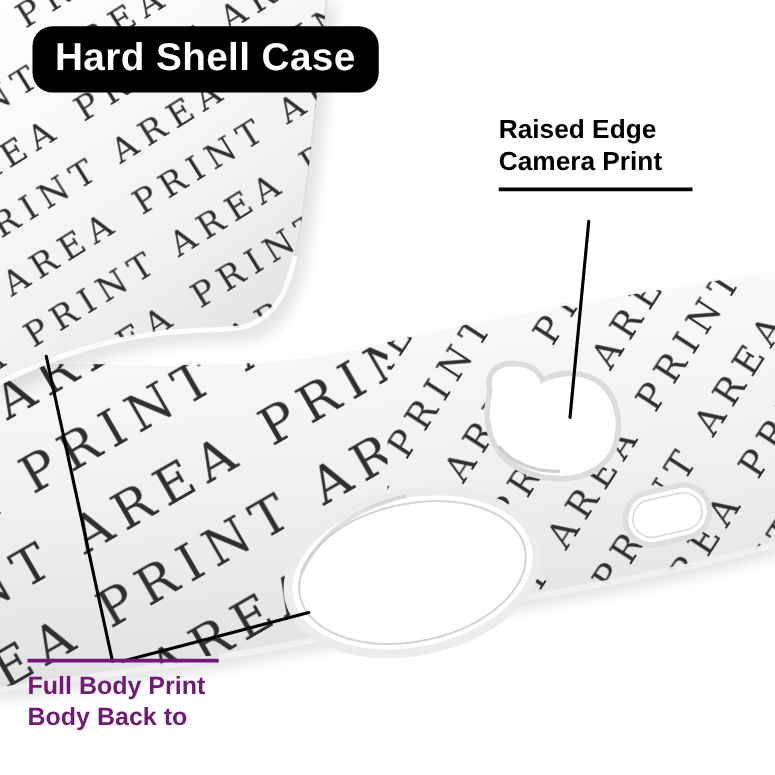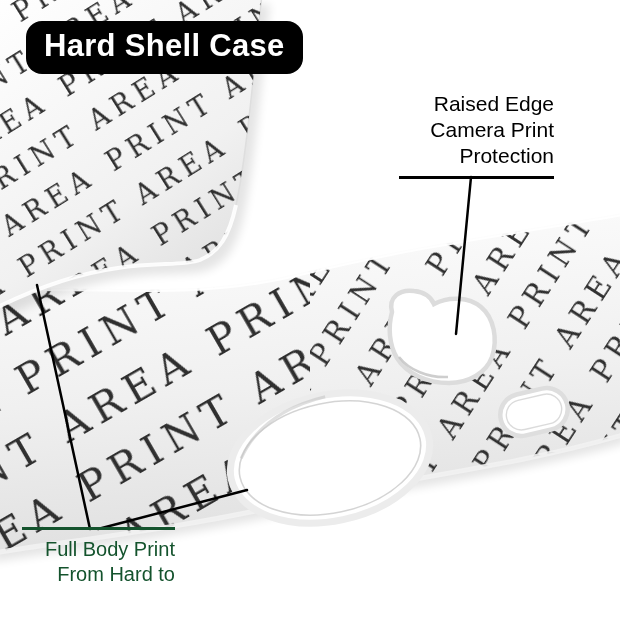--- a/index.html
+++ b/index.html
@@ -8,22 +8,22 @@
   .illustration { position:absolute; left:0; top:0; width:620px; height:620px; }
   .badge {
     position:absolute; left:26px; top:21px;
     border-radius:16px; padding:7px 18px 10px 18px;
   }
   .badge-text {
     font-weight:bold; font-size:31px; letter-spacing:0.3px;
     font-family:"Liberation Sans", sans-serif;
   }
   .callout-label {
-    position:absolute; text-align:right;
-    font-size:21px; line-height:1.24;
+    position:absolute; text-align:left;
+    font-size:21px; line-height:1.24;font-weight:bold;
   }
   .callout-label .line { display:block; }
   .label-camera {
     left:399px; top:91px; width:155px;
     padding-bottom:7px; border-bottom:3px solid currentColor;
   }
   .label-fullbody {
     left:22px; top:527px; width:153px; font-size:20px;
     padding-top:7px; border-top:3px solid currentColor;
   }
@@ -111,21 +111,20 @@
     <line x1="98" y1="529" x2="247" y2="490" stroke="#000000" stroke-width="2.5" stroke-linecap="round" style="stroke: rgb(0, 0, 0);"></line>
   </svg>
 
   <div class="badge" style="background-color: rgb(0, 0, 0);">
     <span class="badge-text" style="color: rgb(255, 255, 255);">Hard Shell Case</span>
   </div>
 
   <div class="callout-label label-camera" style="color: rgb(0, 0, 0);">
     <span class="line">Raised Edge</span>
     <span class="line">Camera Print</span>
-    <span class="line">Protection</span>
   </div>
 
-  <div class="callout-label label-fullbody" style="color: #14532d;">
+  <div class="callout-label label-fullbody" style="color: #701a75;">
     <span class="line">Full Body Print</span>
-    <span class="line">From Hard to</span>
+    <span class="line">Body Back to</span>
   </div>
 
 </div>
 
 </body></html>

